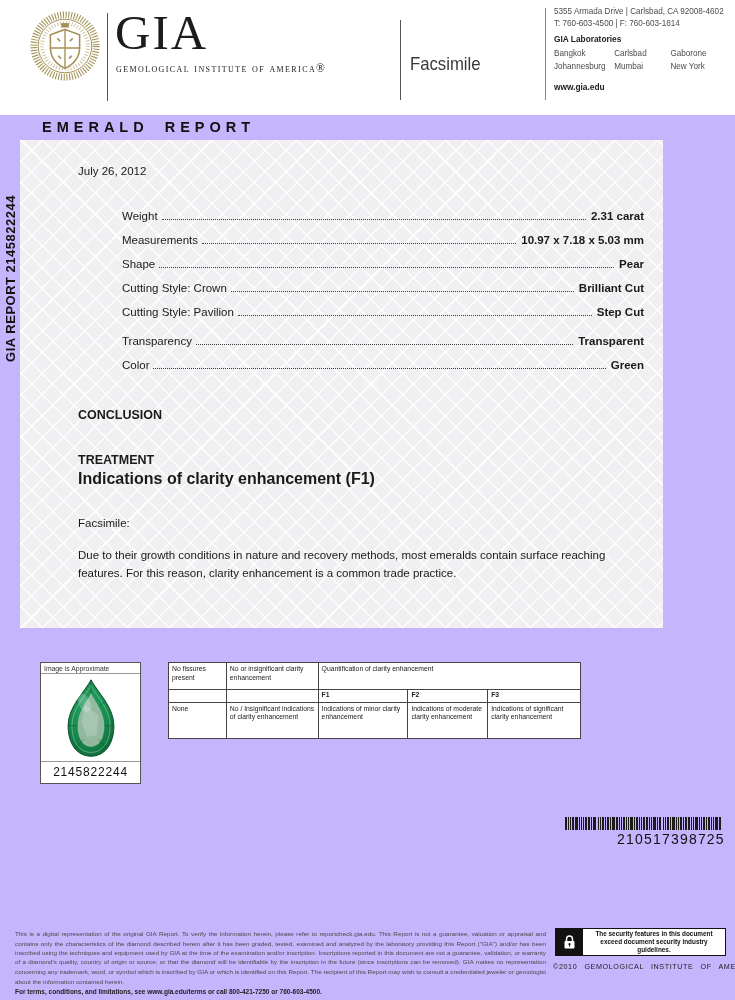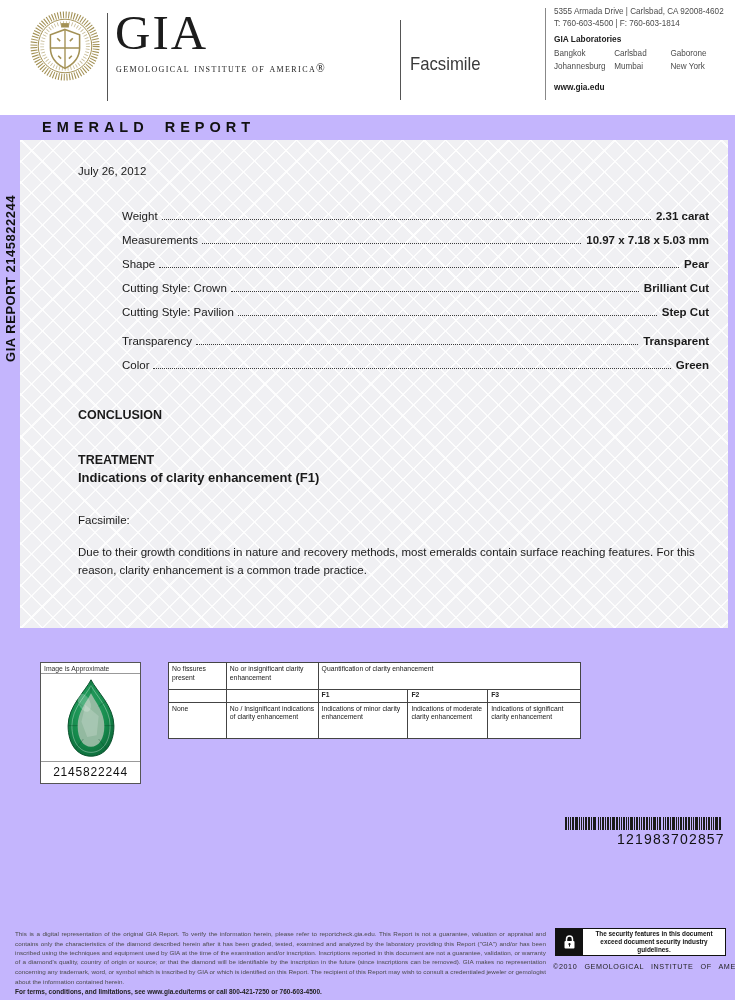--- a/index.html
+++ b/index.html
@@ -20,39 +20,39 @@
   .addr .bold { font-weight:bold; color:#222; }
   .labs-title { margin-top:5px; font-size:8.6px; }
   .labs-grid { display:grid; grid-template-columns:62px 58px 58px; row-gap:2px; margin-top:2px; }
   .website { margin-top:9px; font-size:8.6px; }
 
   
   .report-title { position:absolute; left:42px; top:119px; font-size:14.5px; font-weight:bold; letter-spacing:5px; word-spacing:7px; color:#111; }
   .sidebar-label { position:absolute; left:-80px; top:271px; width:180px; text-align:center; transform:rotate(-90deg); font-size:13px; font-weight:bold; letter-spacing:.5px; color:#111; white-space:nowrap; }
 
   
-  .panel { position:absolute; left:20px; top:140px; width:708px; height:488px;
+  .panel { position:absolute; left:20px; top:140px; width:643px; height:488px;
     background-color:#f0f0f3;
     background-image:
       repeating-linear-gradient(45deg, rgba(255,255,255,.85) 0 1.5px, rgba(255,255,255,0) 1.5px 15px),
       repeating-linear-gradient(135deg, rgba(255,255,255,.85) 0 1.5px, rgba(255,255,255,0) 1.5px 15px),
       repeating-linear-gradient(45deg, rgba(226,226,232,.5) 0 1px, rgba(0,0,0,0) 1px 30px),
       repeating-linear-gradient(135deg, rgba(226,226,232,.5) 0 1px, rgba(0,0,0,0) 1px 30px);
     padding:0 19px 0 58px; }
   .date { margin-top:25px; font-size:11.5px; }
   .fields { margin-top:33px;margin-left:44px; }
   .frow { display:flex; align-items:baseline; height:24px; font-size:11.5px; }
   .frow .lbl { white-space:nowrap; }
   .frow .leader { flex:1; border-bottom:1.6px dotted #3c3c3c; margin:0 5px 3px 4px; }
   .frow .val { white-space:nowrap; font-weight:bold; }
   .frow.gap { margin-top:5px; }
   .sect-title { font-weight:bold; font-size:12.5px; margin-top:0; }
   .concl-title { margin-top:25px; }
   .treat-title { margin-top:31px; }
-  .treat-line { font-size:13px; font-weight:600; margin-top:3px; }
+  .treat-line { font-size:16px; font-weight:600; margin-top:3px; }
   .comments-lbl { margin-top:29px; font-size:11.5px; }
   .comments-txt { margin-top:17px; font-size:11.5px; line-height:18px; max-width:655px; }
 
   
   .photo-box { position:absolute; left:40px; top:662px; width:101px; border:1px solid #555; background:#fff; }
   .photo-cap { font-size:6.8px; color:#333; padding:2px 3px 1px; border-bottom:1px solid #999; }
   .photo-img { height:87px; display:flex; align-items:center; justify-content:center; }
   .photo-num { border-top:1px solid #999; text-align:center; font-size:12px; letter-spacing:.8px; padding:3px 0 4px; color:#111; }
 
   
@@ -337,21 +337,21 @@
         <div class="sp" style="width: 1.01935px;"></div>
         <div style="width: 1.01935px;"></div>
         <div class="sp" style="width: 1.01935px;"></div>
         <div style="width: 1.01935px;"></div>
         <div class="sp" style="width: 1.01935px;"></div>
         <div style="width: 3.05806px;"></div>
         <div class="sp" style="width: 1.01935px;"></div>
         <div style="width: 2.03871px;"></div>
         <div class="sp" style="width: 1.01935px;"></div>
       </div>
-    <div class="barcode-num">121983702857</div>
+    <div class="barcode-num">210517398725</div>
   </div>
 
   <div class="legal">This is a digital representation of the original GIA Report. To verify the information herein, please refer to reportcheck.gia.edu. This Report is not a guarantee, valuation or appraisal and contains only the characteristics of the diamond described herein after it has been graded, tested, examined and analyzed by the laboratory providing this Report ("GIA") and/or has been inscribed using the techniques and equipment used by GIA at the time of the examination and/or inscription. Inscriptions reported in this document are not a guarantee, validation, or warranty of a diamond's quality, country of origin or source; or that the diamond will be identifiable by the inscription in the future (since inscriptions can be removed). GIA makes no representation concerning any trademark, word, or symbol which is inscribed by GIA or which is identified on this Report. The recipient of this Report may wish to consult a credentialed jeweler or gemologist about the information contained herein.</div>
   <div class="terms">For terms, conditions, and limitations, see www.gia.edu/terms or call 800-421-7250 or 760-603-4500.</div>
 
   <div class="sec-box">
     <div class="sec-lock">
       <svg width="13" height="15" viewBox="0 0 13 15">
         <path d="M3.5 6 V4.2 a3 3.2 0 0 1 6 0 V6" fill="none" stroke="#fff" stroke-width="1.5"></path>
         <rect x="1.5" y="6" width="10" height="7.5" rx="1" fill="#fff"></rect>

